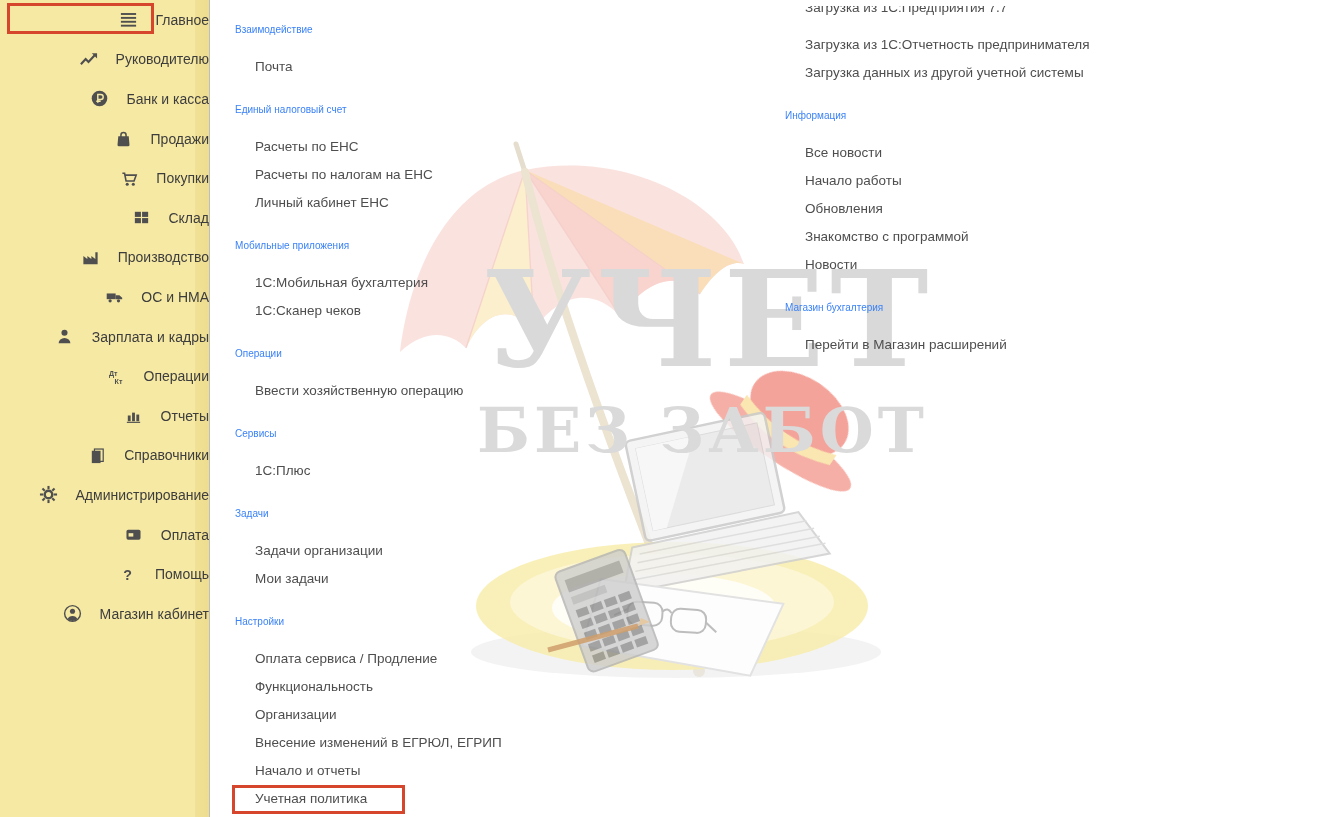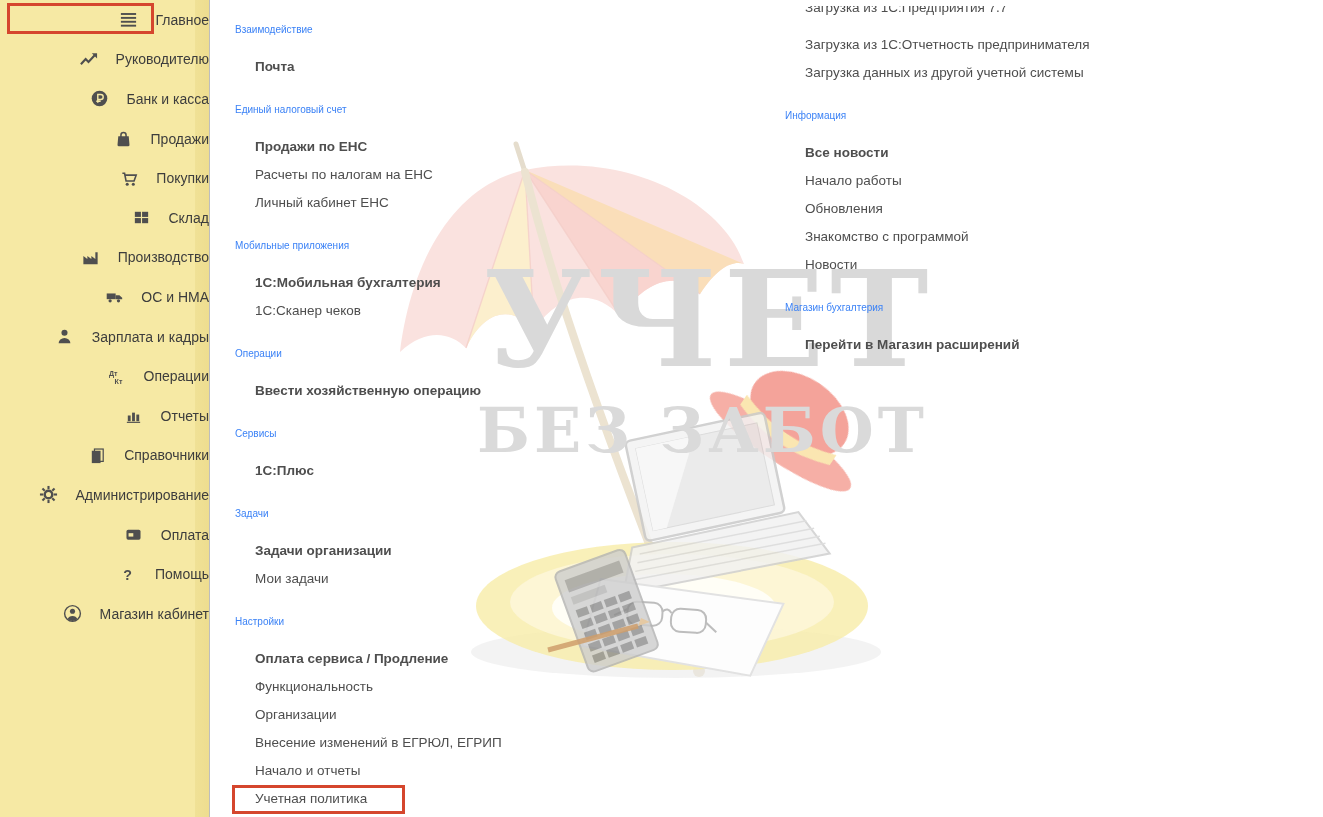--- a/index.html
+++ b/index.html
@@ -24,21 +24,21 @@
   .sb-icon{width:26px;height:20px;flex:0 0 26px;display:flex;align-items:center;justify-content:center;}
   .sb-icon svg{width:19px;height:19px;display:block;}
   .sb-label{margin-left:14px;font-size:14px;color:#3d3d3d;white-space:nowrap;}
   
   .menu-col{position:absolute;z-index:1;}
   #col1{left:235px;top:20px;width:460px;}
   #col2{left:785px;top:6px;width:400px;}
   .menu-header{font-size:10px;line-height:20px;color:#3b82f6;margin-top:24px;white-space:nowrap;}
   .menu-col .menu-header:first-child{margin-top:0;}
   .menu-link{font-size:13.5px;line-height:18px;color:#4e4e4e;margin-top:10px;padding-left:20px;white-space:nowrap;cursor:pointer;}
-  .menu-header + .menu-link{margin-top:18px;font-weight:bold;}
+  .menu-header + .menu-link{margin-top:18px;}
   .menu-link.clipped{height:16px;overflow:hidden;margin-top:0;}
   .clip-inner{margin-top:-7px;}
   .menu-link.clipped + .menu-link{margin-top:14px;}
   
   .ann-box{position:absolute;border:3px solid #d5462d;z-index:10;pointer-events:none;box-sizing:border-box;}
   #ann1{left:7px;top:3px;width:147px;height:31px;}
   #ann2{left:232px;top:785px;width:173px;height:29px;}
   
   .watermark{position:absolute;left:0;top:0;width:1323px;height:817px;z-index:0;pointer-events:none;}
 </style>
@@ -305,21 +305,21 @@
       </span>
       <span class="sb-label">Магазин кабинет</span>
     </div>
   </nav>
 <div class="v-divider"></div>
 
 <div class="menu-col" id="col1">
     <div class="menu-header">Взаимодействие</div>
     <div class="menu-link">Почта</div>
     <div class="menu-header">Единый налоговый счет</div>
-    <div class="menu-link">Продажи по ЕНС</div>
+    <div class="menu-link">Расчеты по ЕНС</div>
     <div class="menu-link">Расчеты по налогам на ЕНС</div>
     <div class="menu-link">Личный кабинет ЕНС</div>
     <div class="menu-header">Мобильные приложения</div>
     <div class="menu-link">1С:Мобильная бухгалтерия</div>
     <div class="menu-link">1С:Сканер чеков</div>
     <div class="menu-header">Операции</div>
     <div class="menu-link">Ввести хозяйственную операцию</div>
     <div class="menu-header">Сервисы</div>
     <div class="menu-link">1С:Плюс</div>
     <div class="menu-header">Задачи</div>

